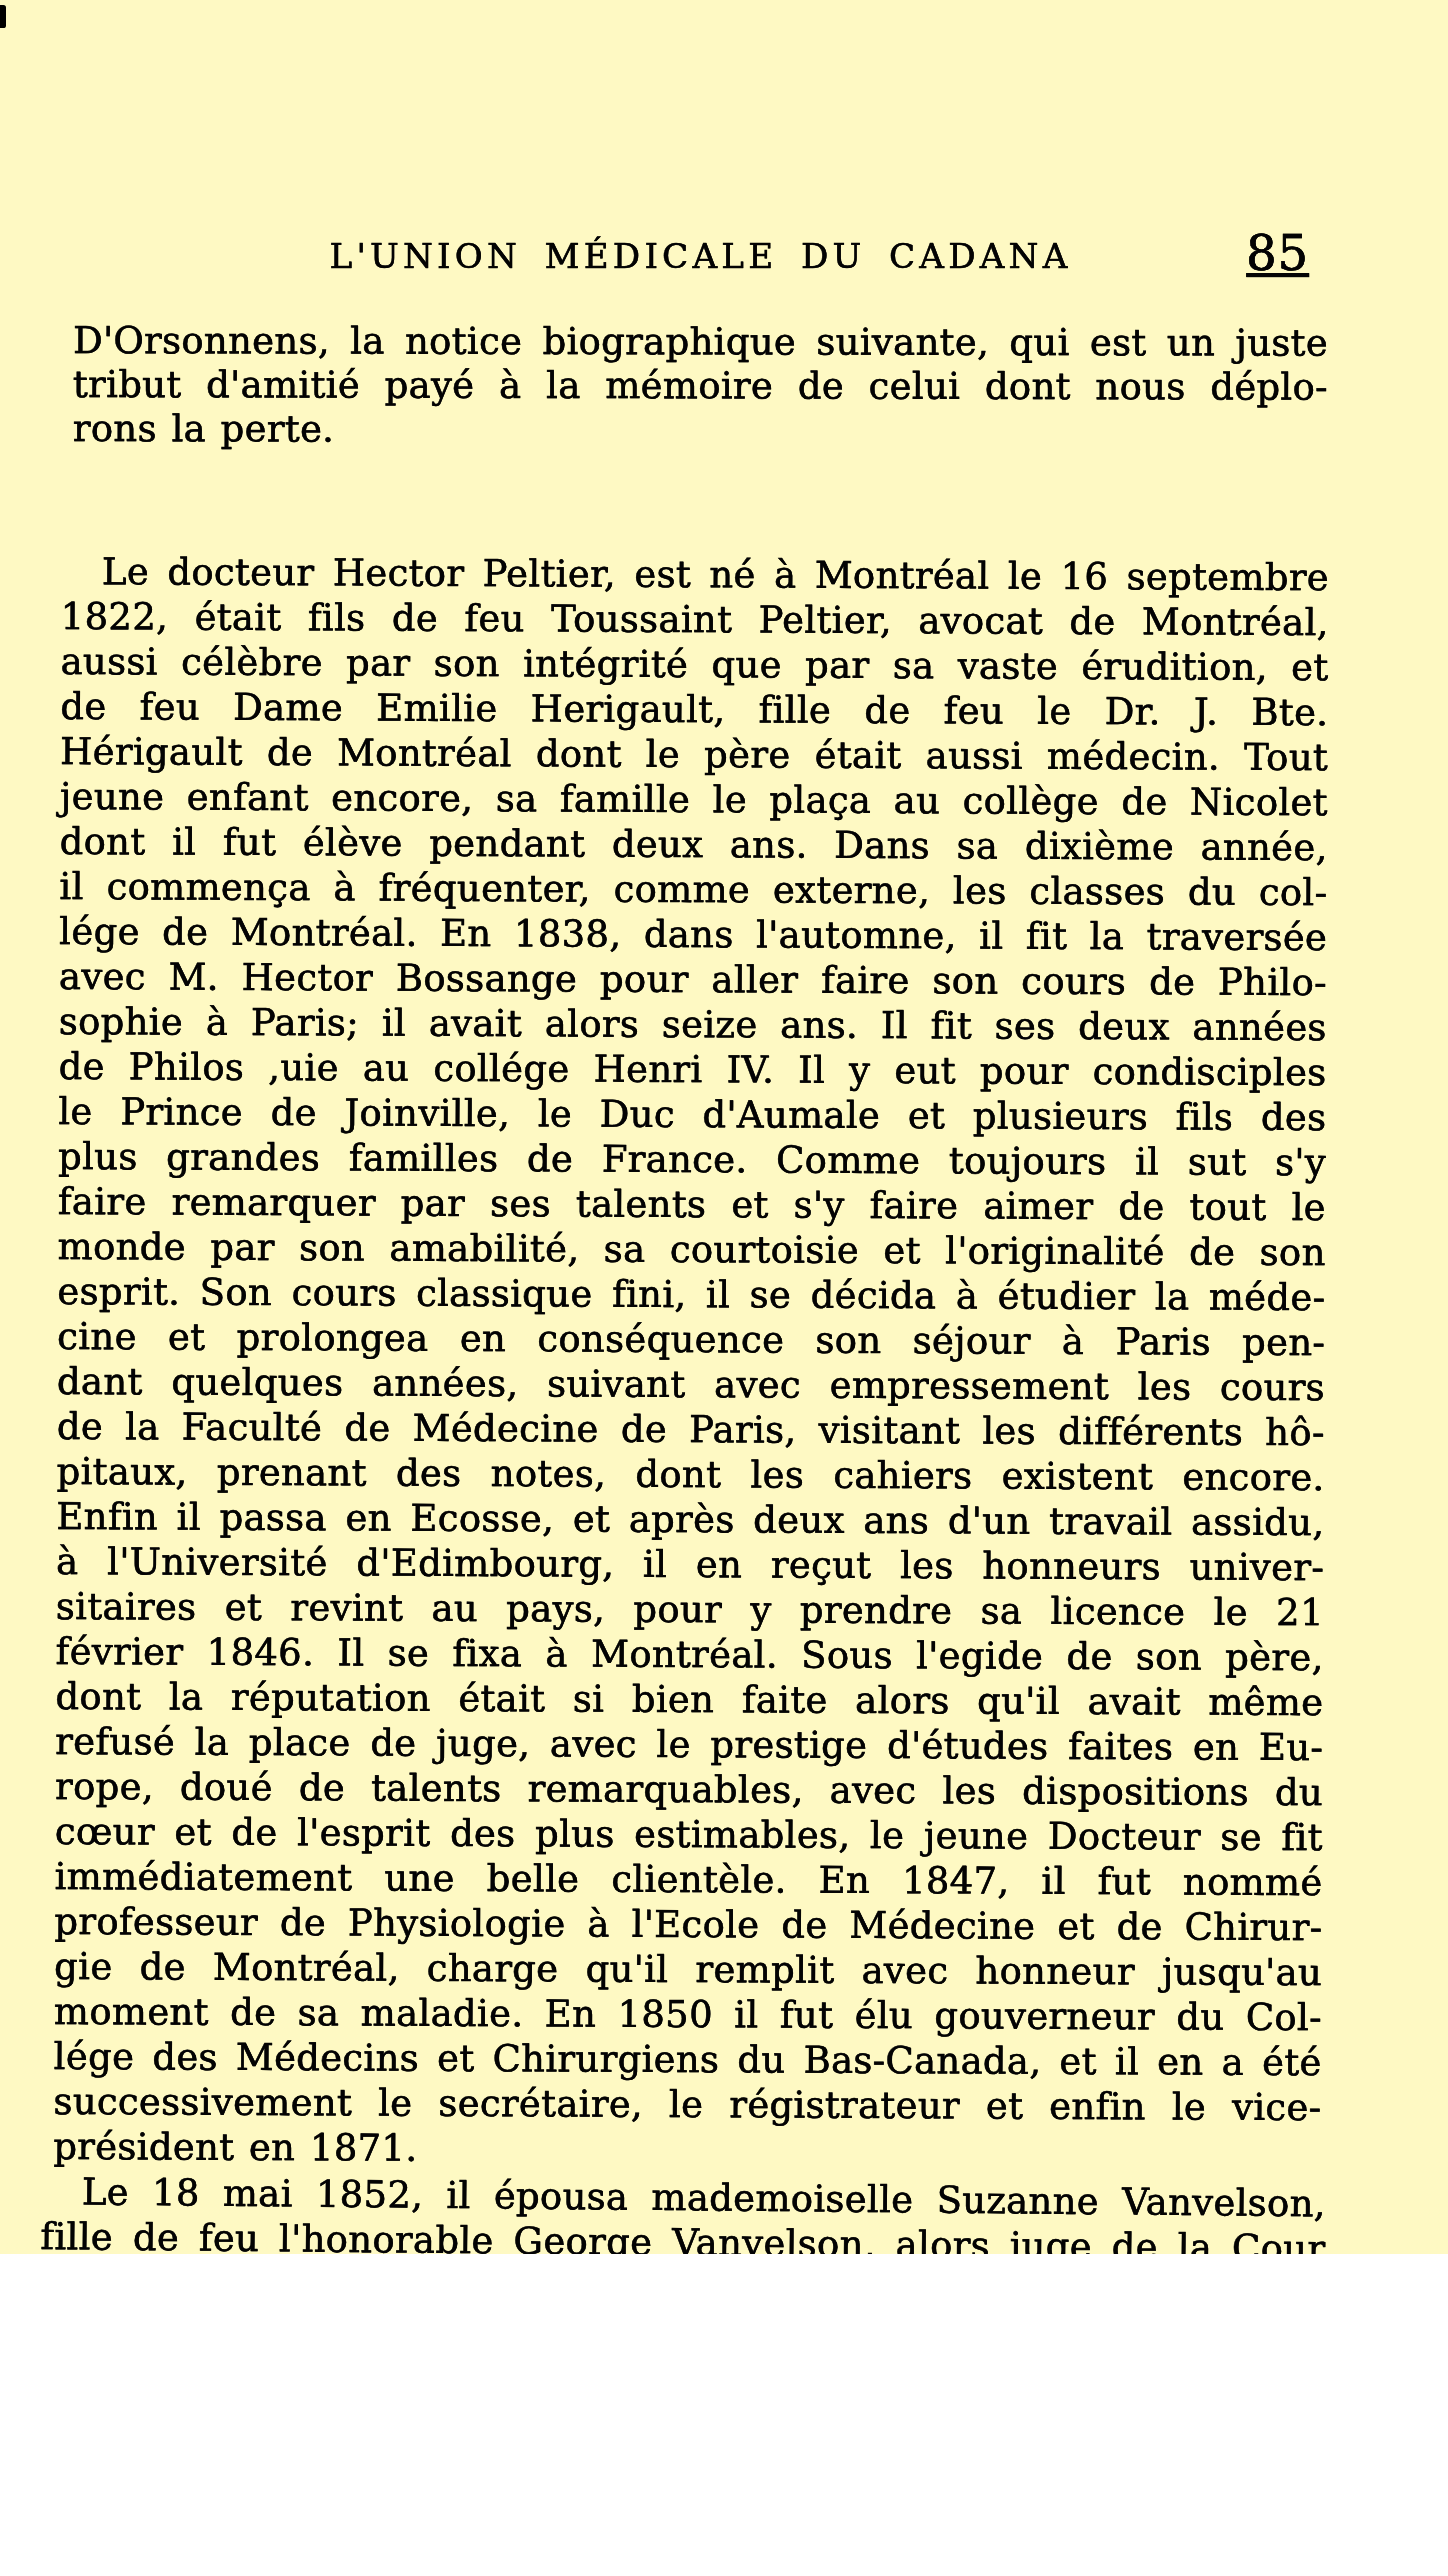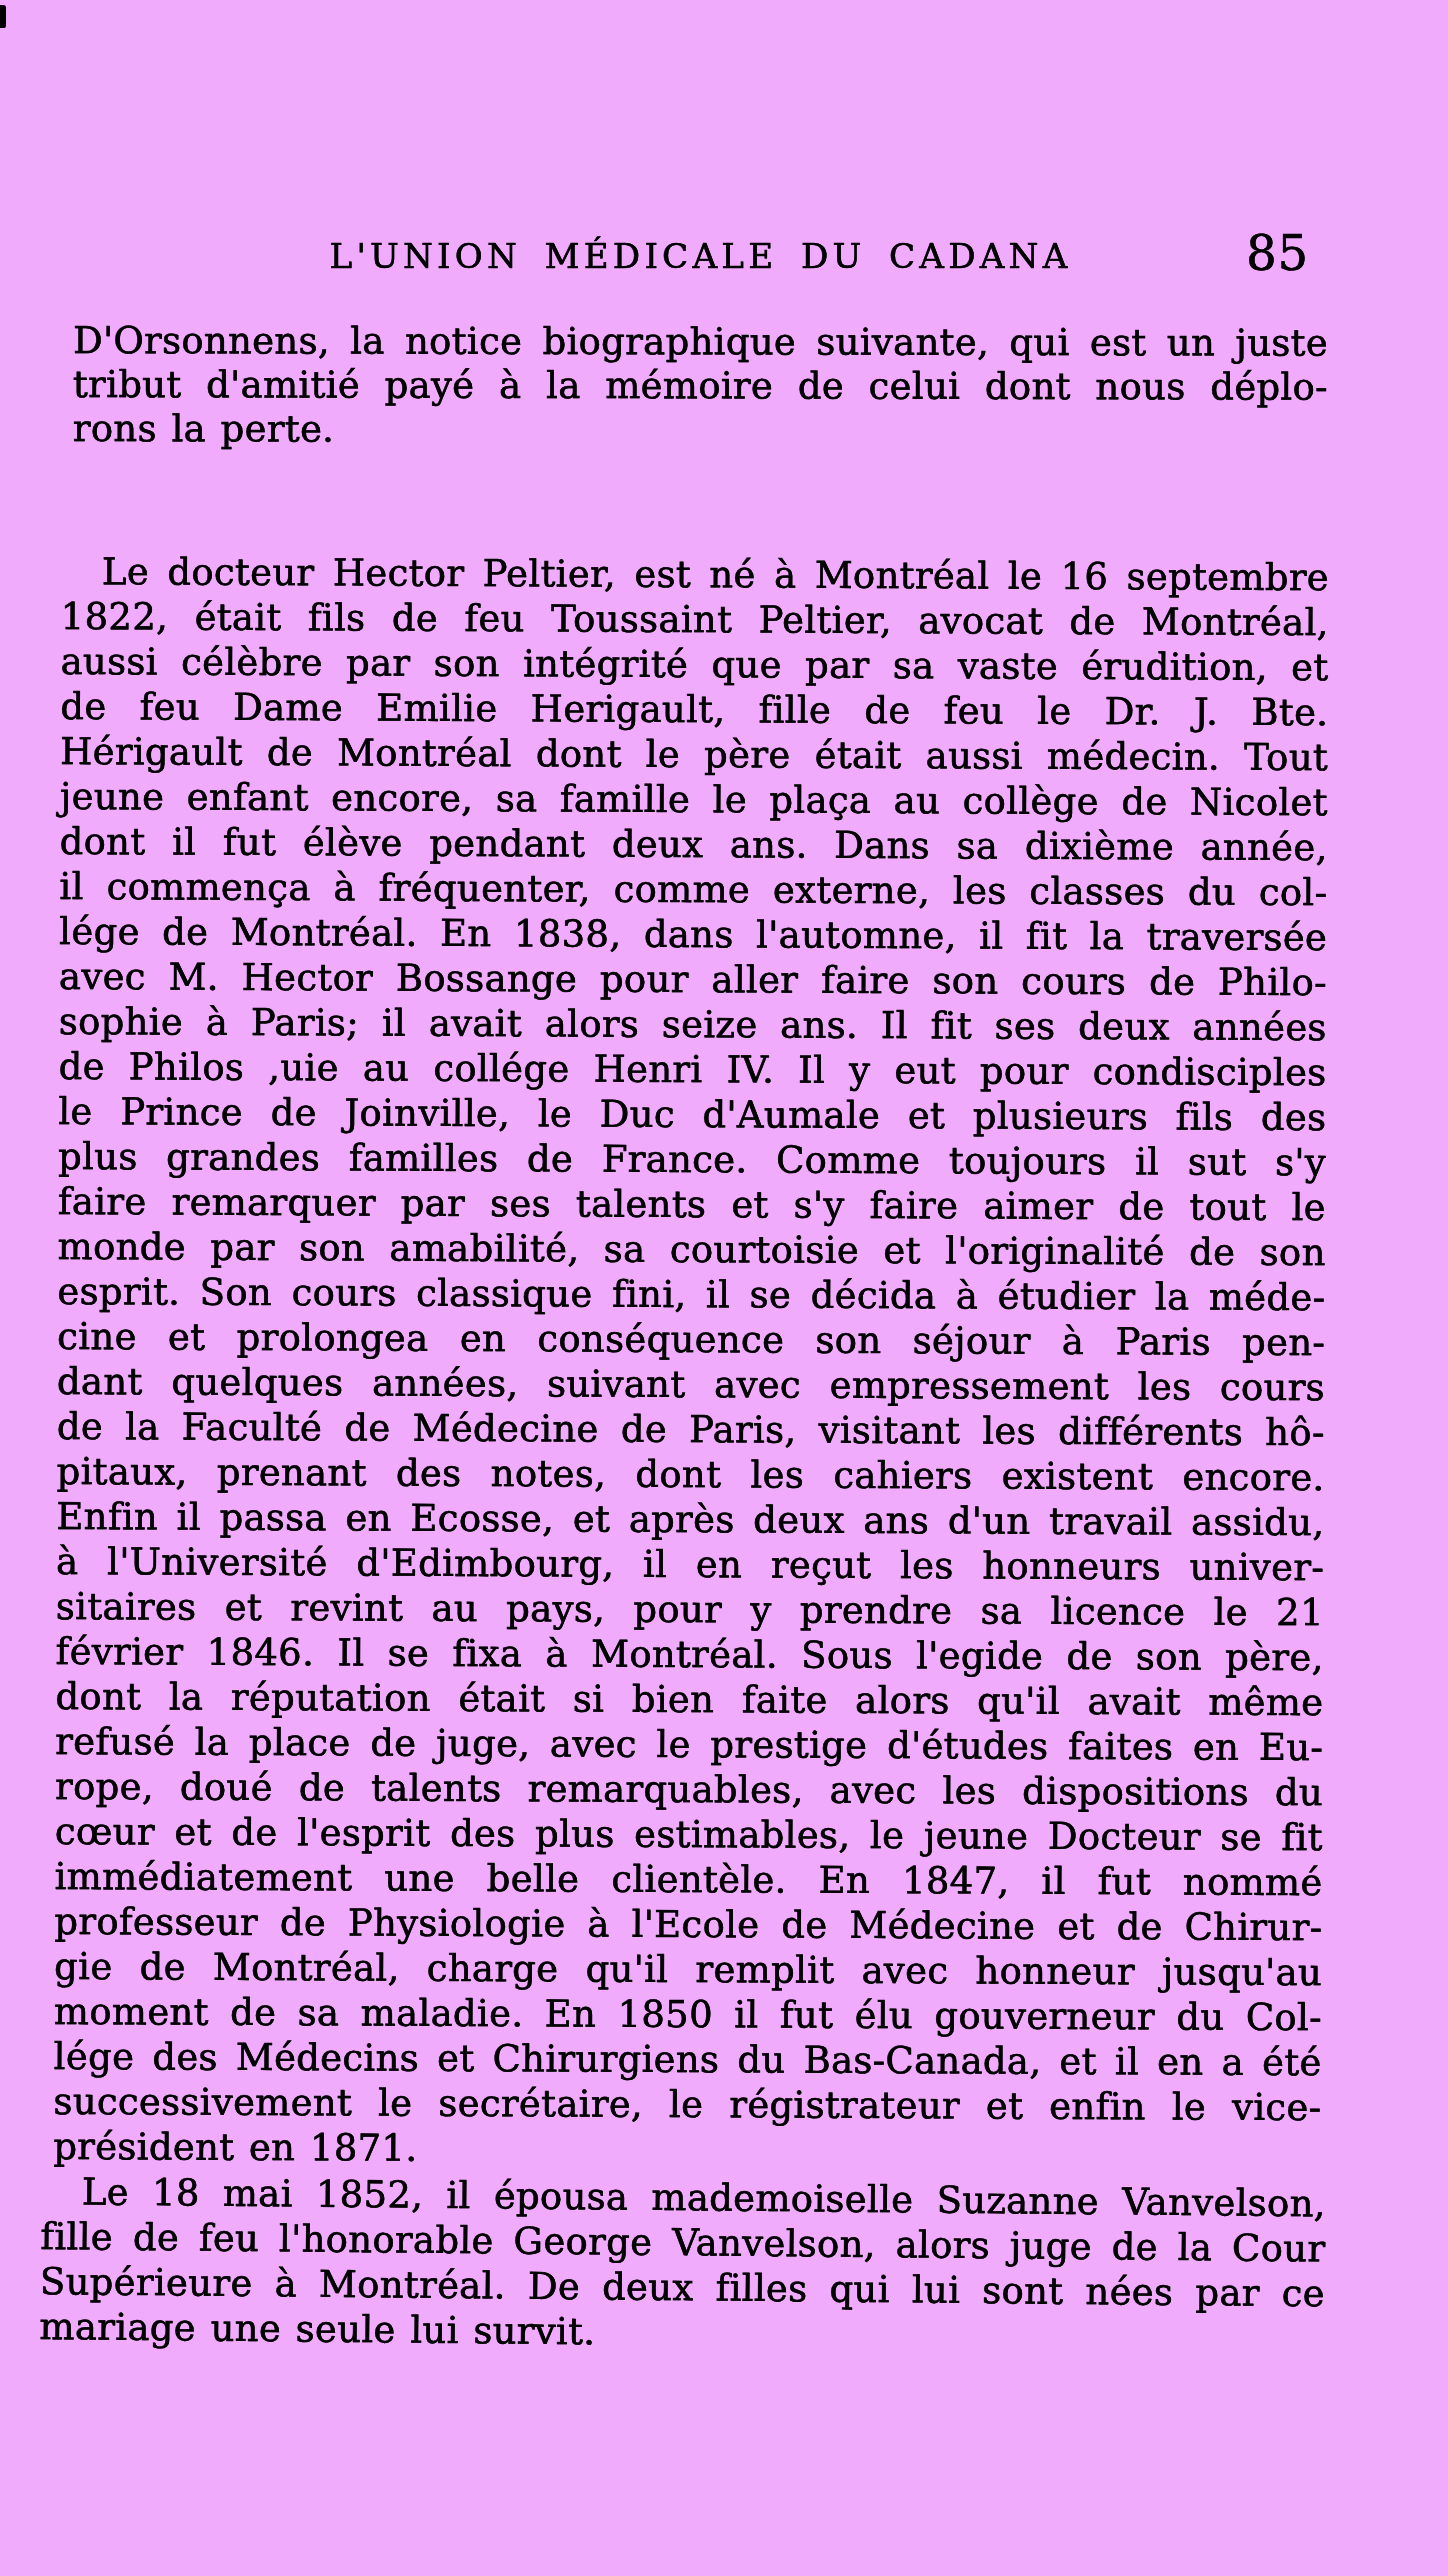--- a/index.html
+++ b/index.html
@@ -3,22 +3,22 @@
 <meta charset="utf-8">
 <style>
   html, body {
     margin: 0;
     padding: 0;
     background: #ffffff;
   }
   .page {
     position: relative;
     width: 1448px;
-    height: 2576px;
-    background: #f0abfc;
+    height: 2254px;
+    background: #fef9c3;
     overflow: hidden;
     font-family: "DejaVu Serif", "Liberation Serif", serif;
     color: #030303;
     -webkit-text-stroke: 0.5px #050505;
     text-shadow: 0.3px 0.2px 0 #111;
   }
   .ink-mark {
     position: absolute;
     left: 0;
     top: 5.1px;
@@ -42,20 +42,21 @@
     word-spacing: 8.5px;
     white-space: nowrap;
   }
   .page-number {
     position: absolute;
     top: -8.5px;
     right: 19px;
     font-size: 48px;
     line-height: 48px;
     letter-spacing: 0.9px;
+    text-decoration: underline;
   }
   .par {
     position: absolute;
     font-size: 37px;
     letter-spacing: 0.3px;
     word-spacing: 2.6px;
   }
   .line {
     text-align: justify;
     text-align-last: justify;

